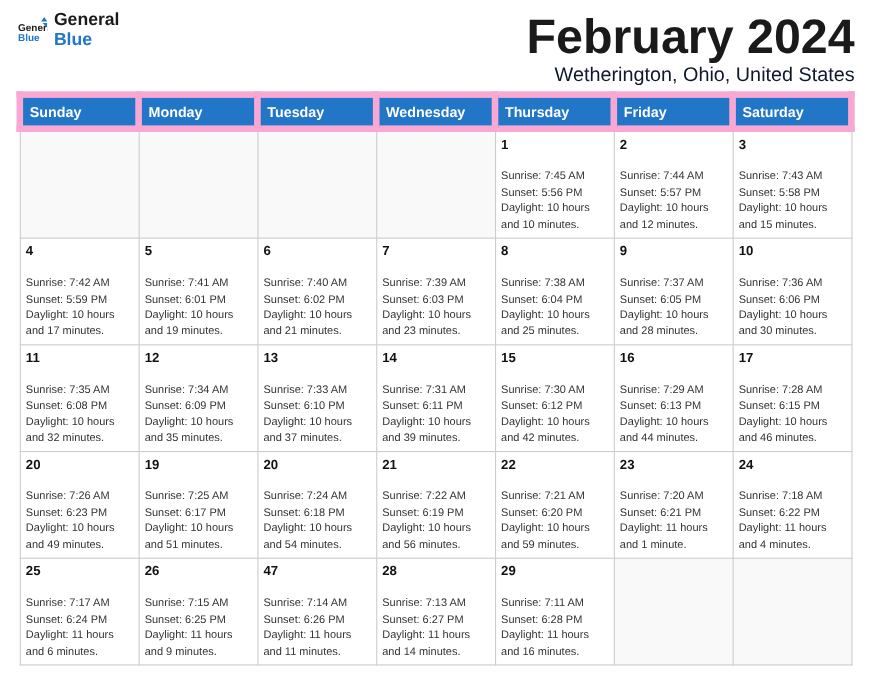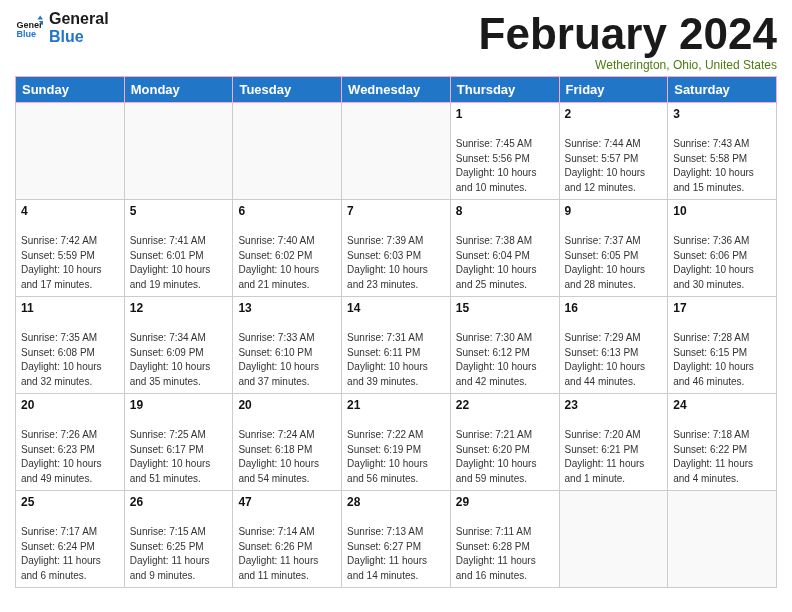--- a/index.html
+++ b/index.html
@@ -31,36 +31,36 @@
     .title-block {
       text-align: right;
     }
     .month-title {
       font-size: 44px;
       font-weight: bold;
       color: #1a1a1a;
       line-height: 1.1;
     }
     .location {
-      font-size: 12px;
-      color: #4d7c0f;
+      font-size: 18px;
+      color: #0f172a;
     }
     .calendar {
       width: 100%;
       border-collapse: collapse;
       border: 1px solid #ccc;
     }
     .calendar th {
       background-color: #2176c7;
       color: #fff;
       font-size: 13px;
       font-weight: bold;
       padding: 5px 6px;
       text-align: left;
-      border: 1px solid #f9a8d4;
+      border: 6px solid #f9a8d4;
     }
     .calendar td {
       border: 1px solid #ccc;
       vertical-align: top;
       padding: 4px 5px;
       font-size: 10.5px;
       color: #333;
       width: calc(100% / 7);
       min-height: 80px;
       background: #fff;

